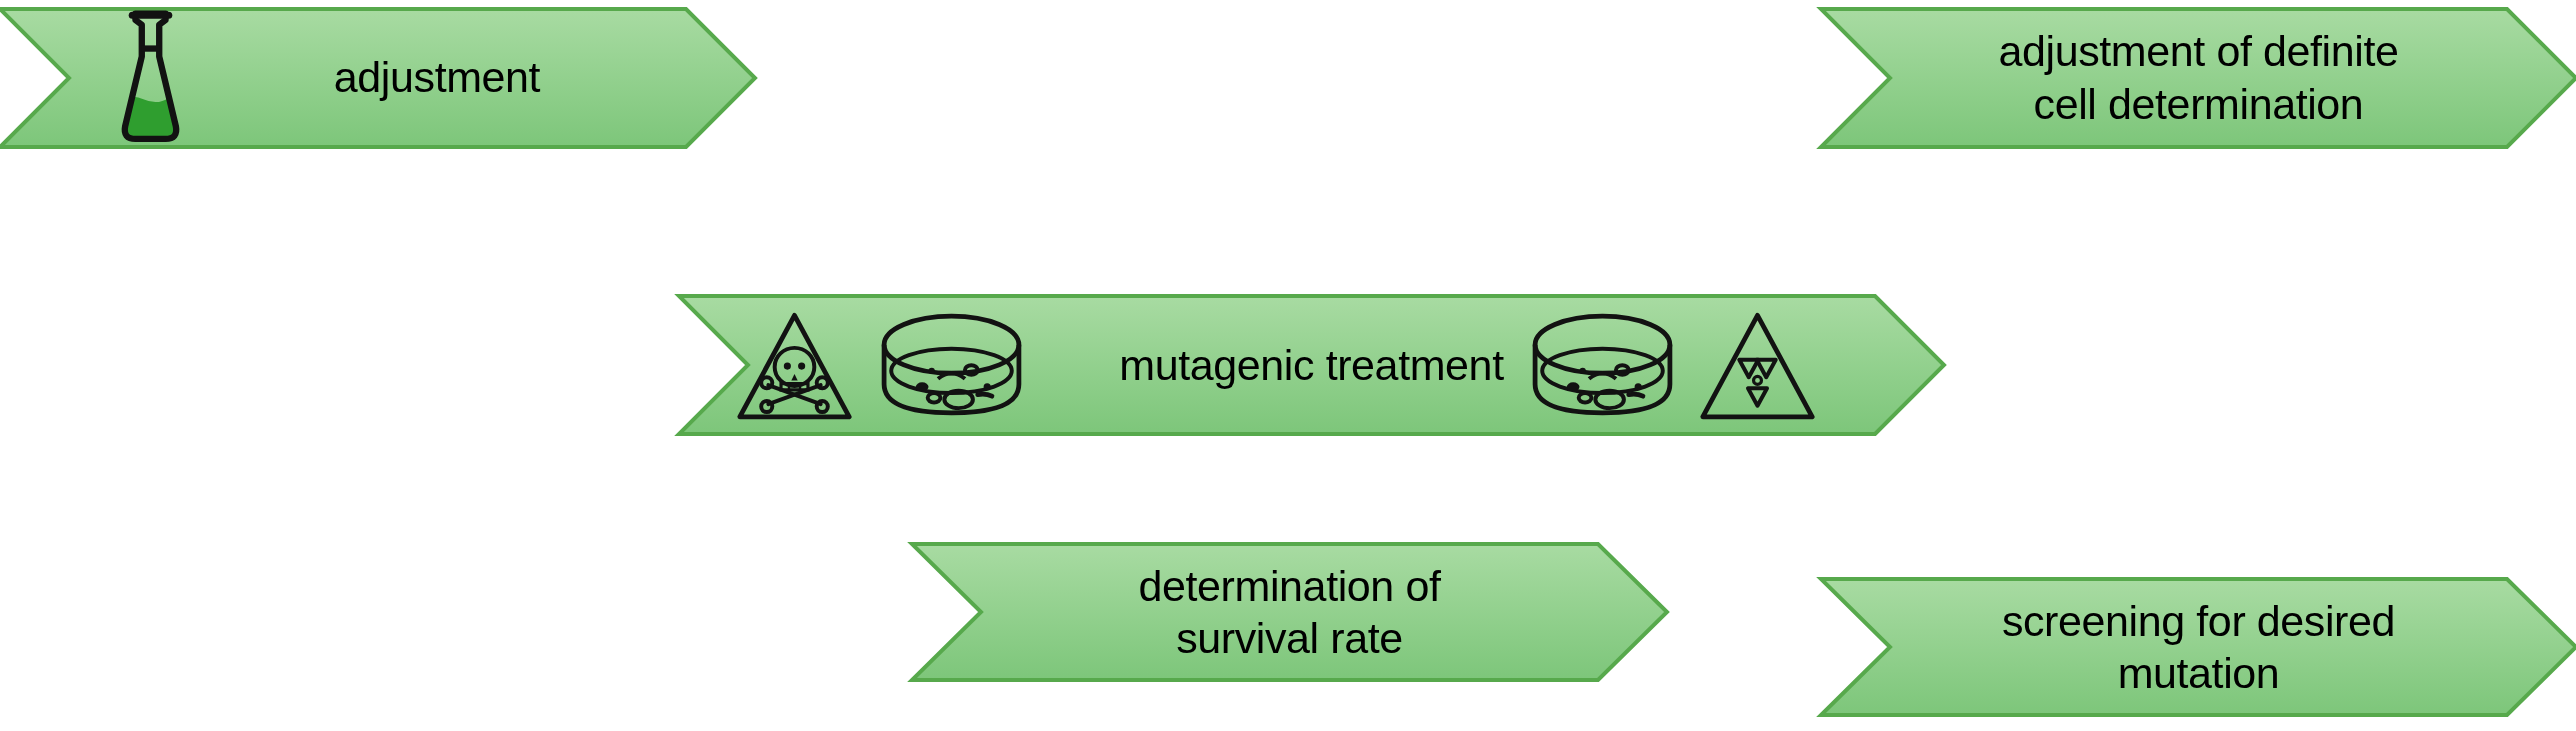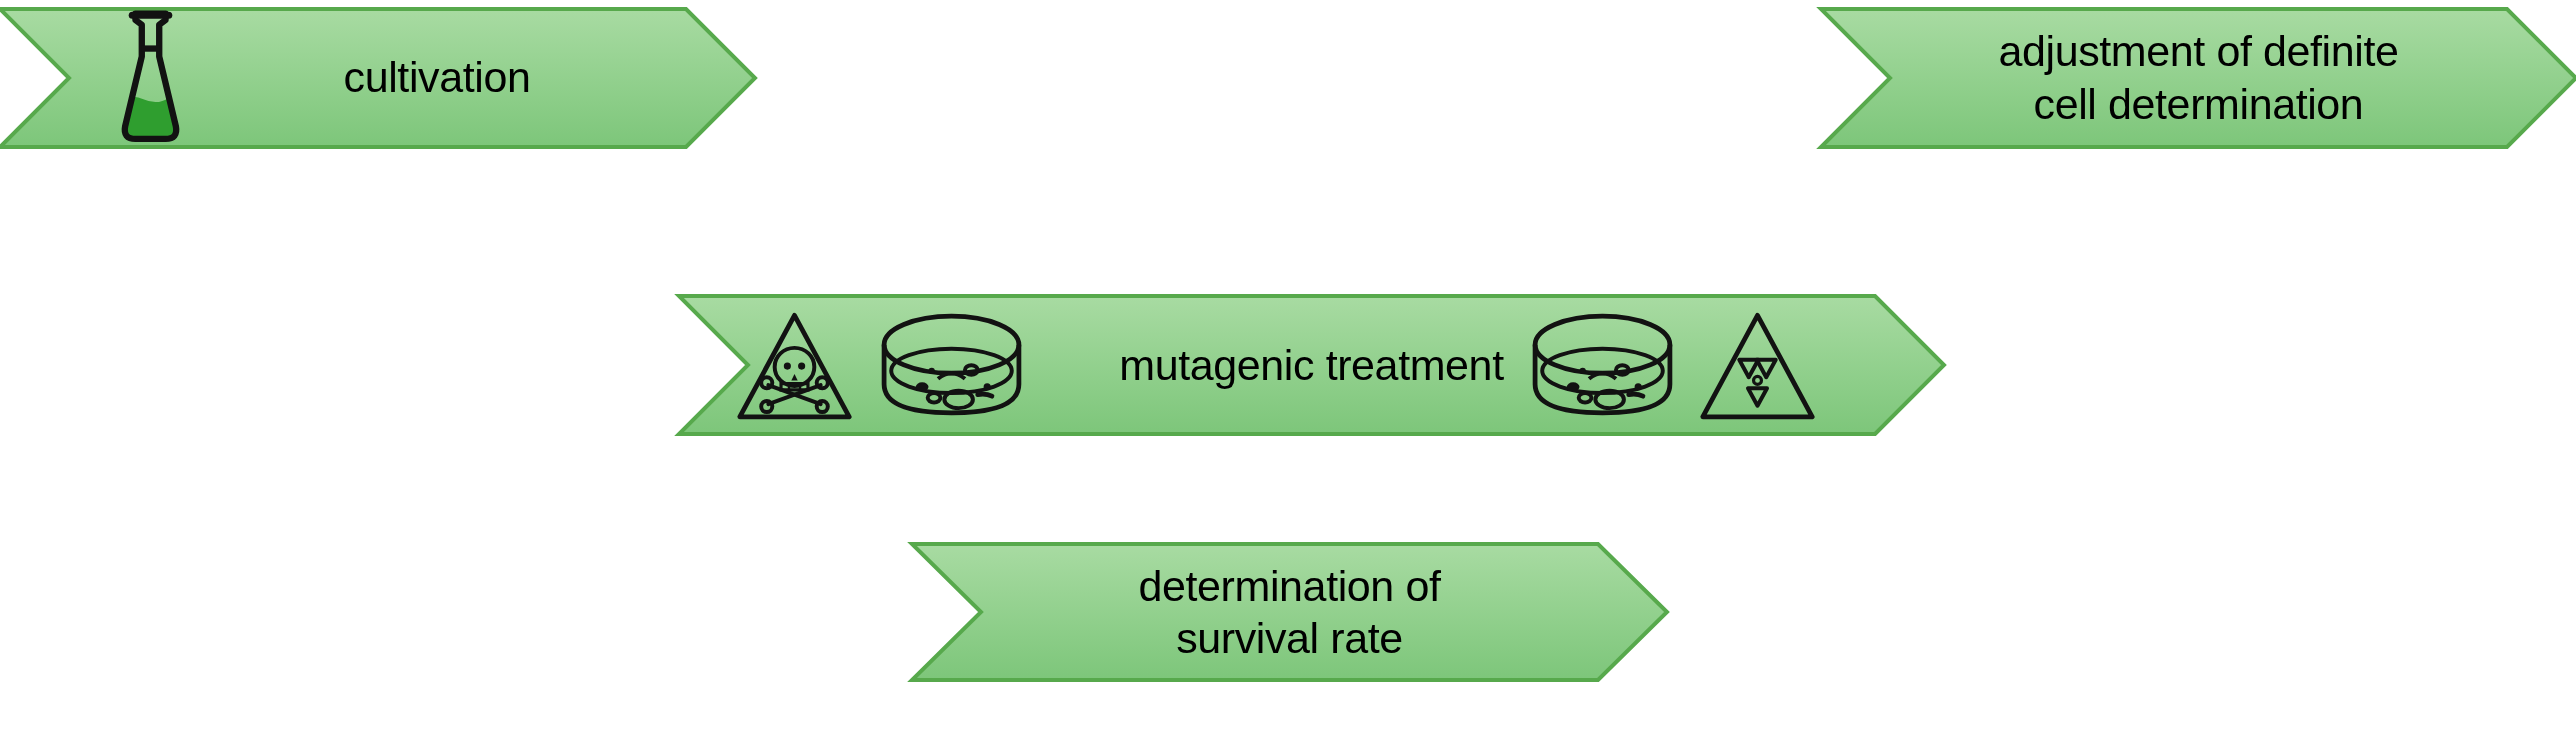--- a/index.html
+++ b/index.html
@@ -88,21 +88,21 @@
         </g>
 
         <path d="M46 12 L84 12 L84 20 L76 26 L76 66 L97 154 Q100 170 84 170 L46 170 Q30 170 33 154 L54 66 L54 26 L46 20 Z" fill="none" stroke="#121212" stroke-width="8" stroke-linejoin="round"></path>
 
         <line x1="54" y1="56" x2="76" y2="56" stroke="#121212" stroke-width="8"></line>
 
         <path d="M42 14 L88 14" stroke="#121212" stroke-width="9" stroke-linecap="round"></path>
       </svg>
     </span>
 
-    <span class="chev-label offset-right">cultivation</span>
+    <span class="chev-label offset-right">adjustment</span>
   </div>
 
 
   <div class="chevron" style="left:1821px; top:8.7px; width:755px; height:138px;">
     <svg viewBox="0 0 952 174" preserveAspectRatio="none">
       <defs>
         <linearGradient id="g3" x1="0" y1="0" x2="0" y2="1">
           <stop offset="0%" stop-color="#a8dba2"></stop>
           <stop offset="100%" stop-color="#7dc67a"></stop>
         </linearGradient>
@@ -205,15 +205,28 @@
           <stop offset="0%" stop-color="#a8dba2"></stop>
           <stop offset="100%" stop-color="#7dc67a"></stop>
         </linearGradient>
       </defs>
       <polygon points="0,0 865,0 952,86 865,172 0,172 87,86" fill="url(#g6)" stroke="#57a94c" stroke-width="5"></polygon>
     </svg>
     <span class="chev-label">determination of
 survival rate</span>
   </div>
 
+  <div class="chevron" style="left:1821px; top:579px; width:755px; height:136px;">
+    <svg viewBox="0 0 952 172" preserveAspectRatio="none">
+      <defs>
+        <linearGradient id="g7" x1="0" y1="0" x2="0" y2="1">
+          <stop offset="0%" stop-color="#a8dba2"></stop>
+          <stop offset="100%" stop-color="#7dc67a"></stop>
+        </linearGradient>
+      </defs>
+      <polygon points="0,0 865,0 952,86 865,172 0,172 87,86" fill="url(#g7)" stroke="#57a94c" stroke-width="5"></polygon>
+    </svg>
+    <span class="chev-label">screening for desired
+mutation</span>
+  </div>
 
 </div>
 
 
 </body></html>

